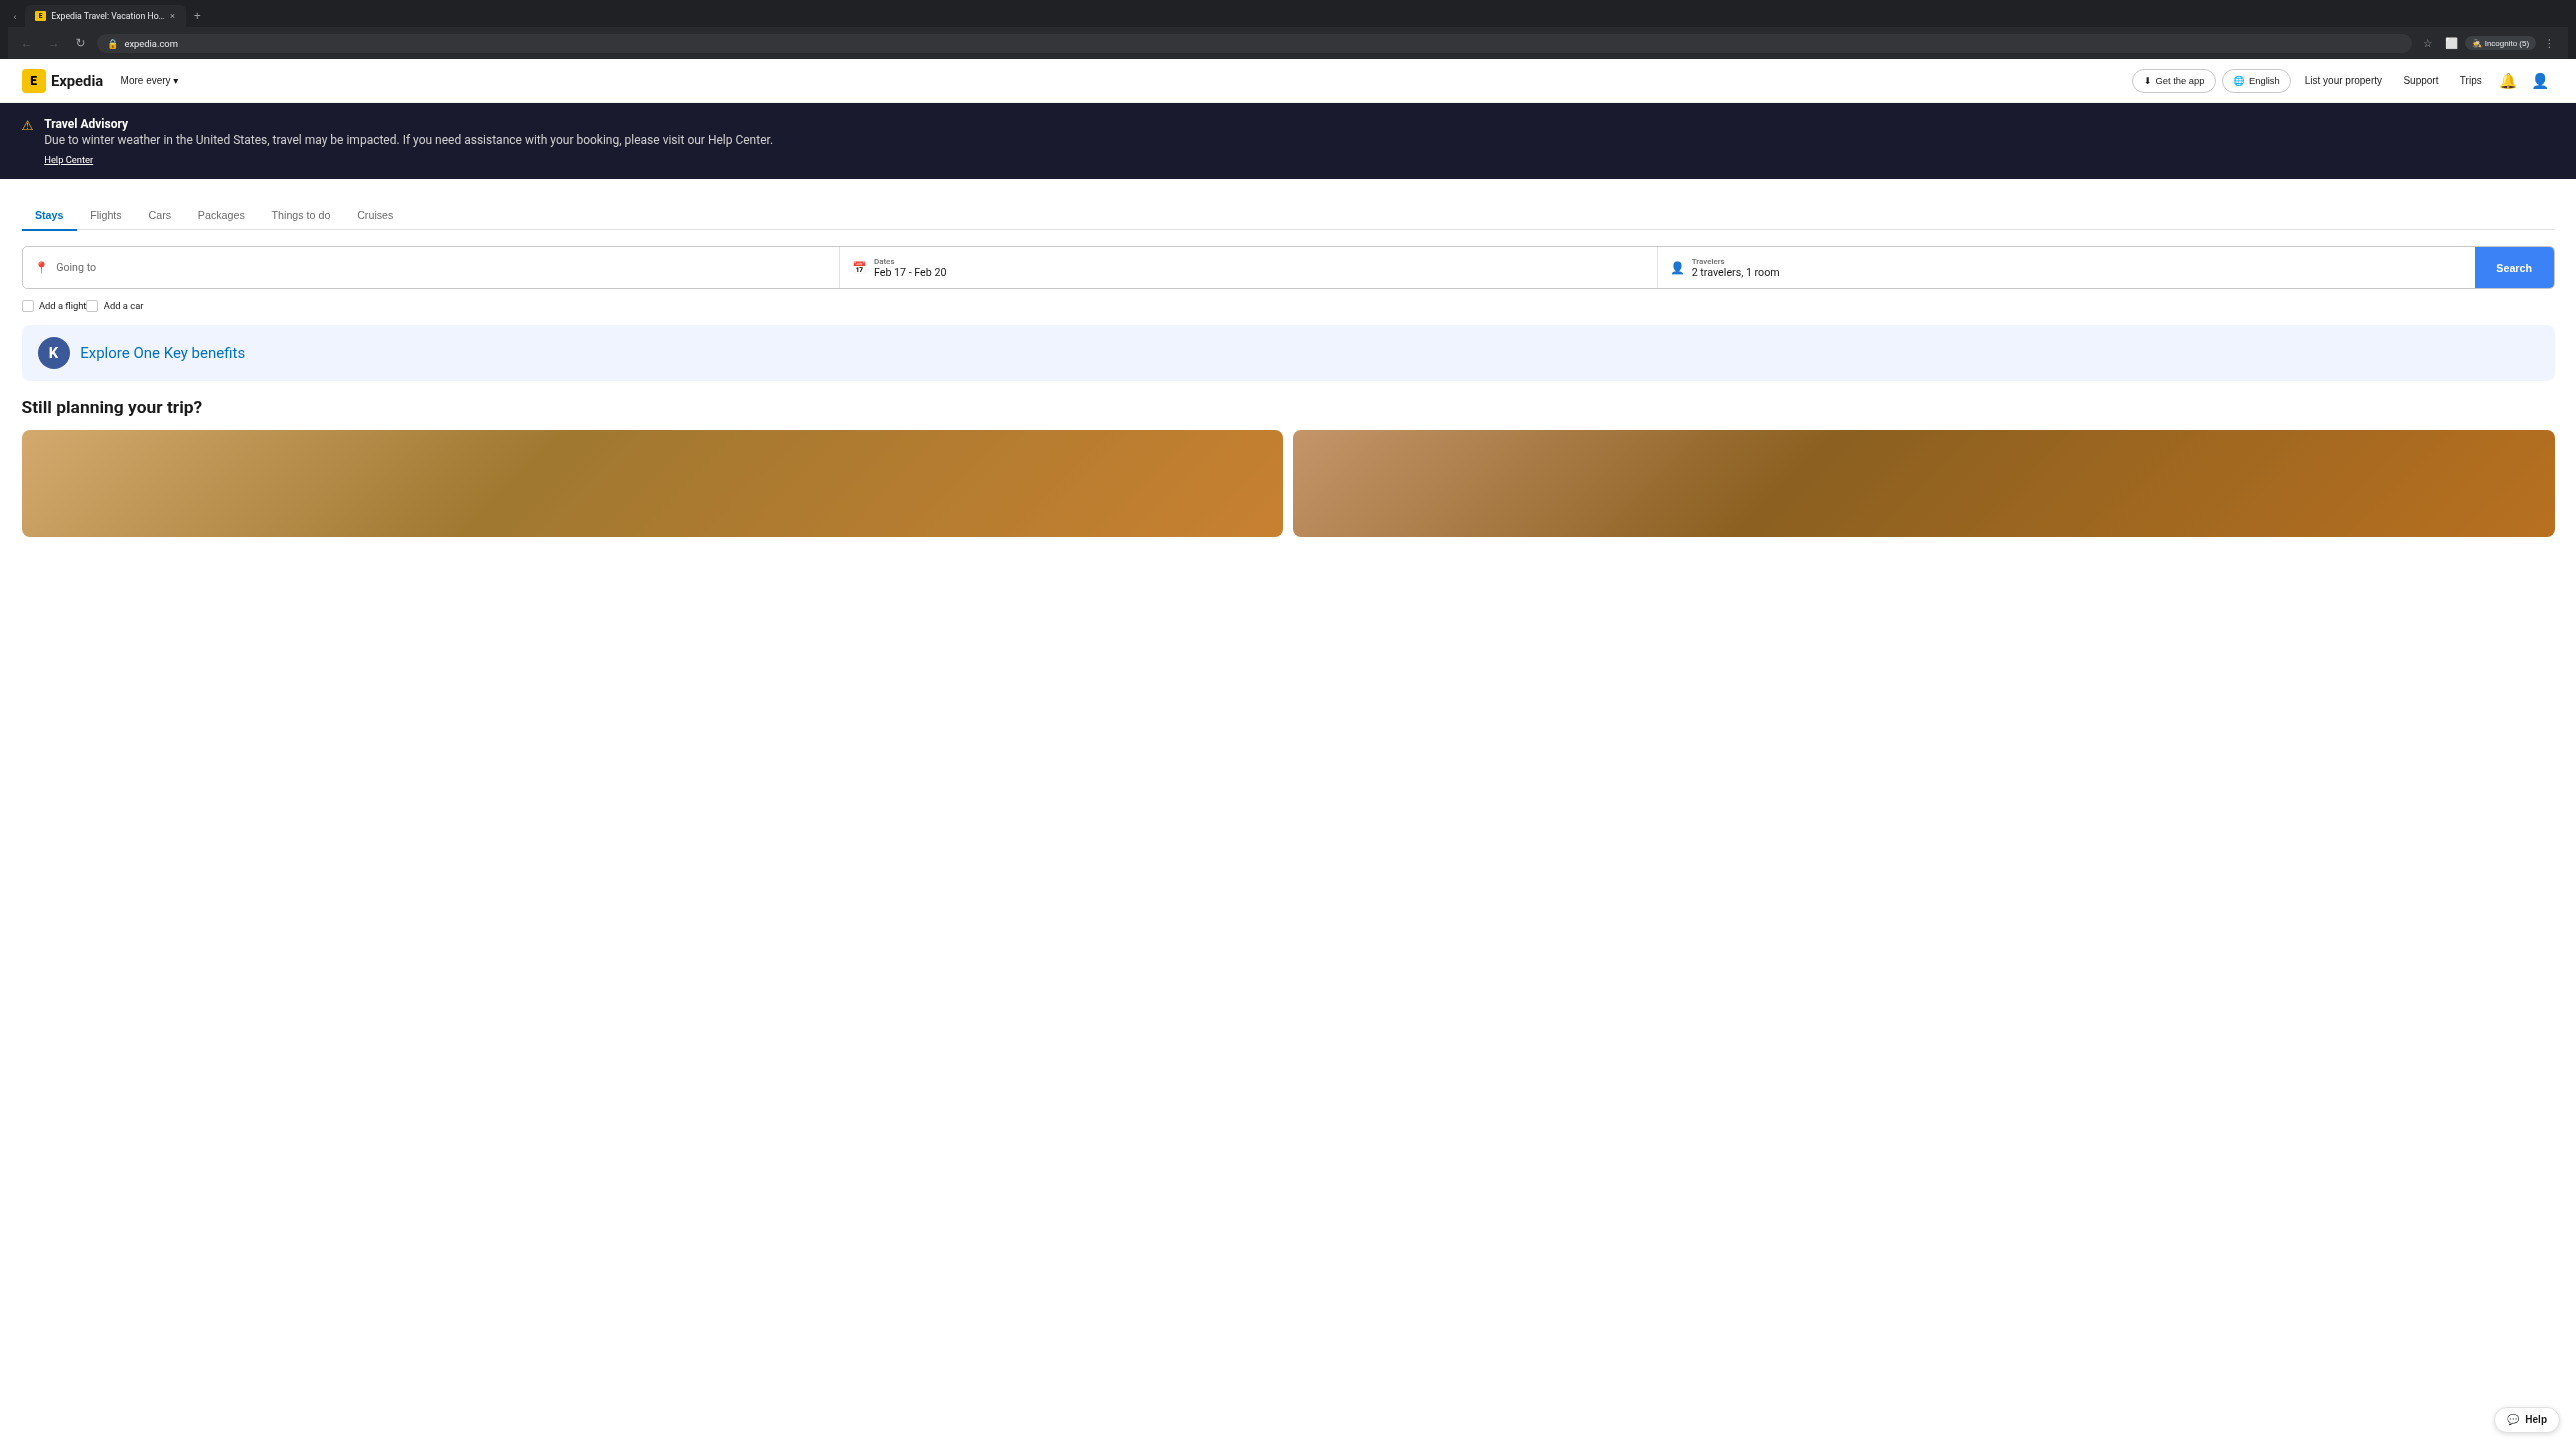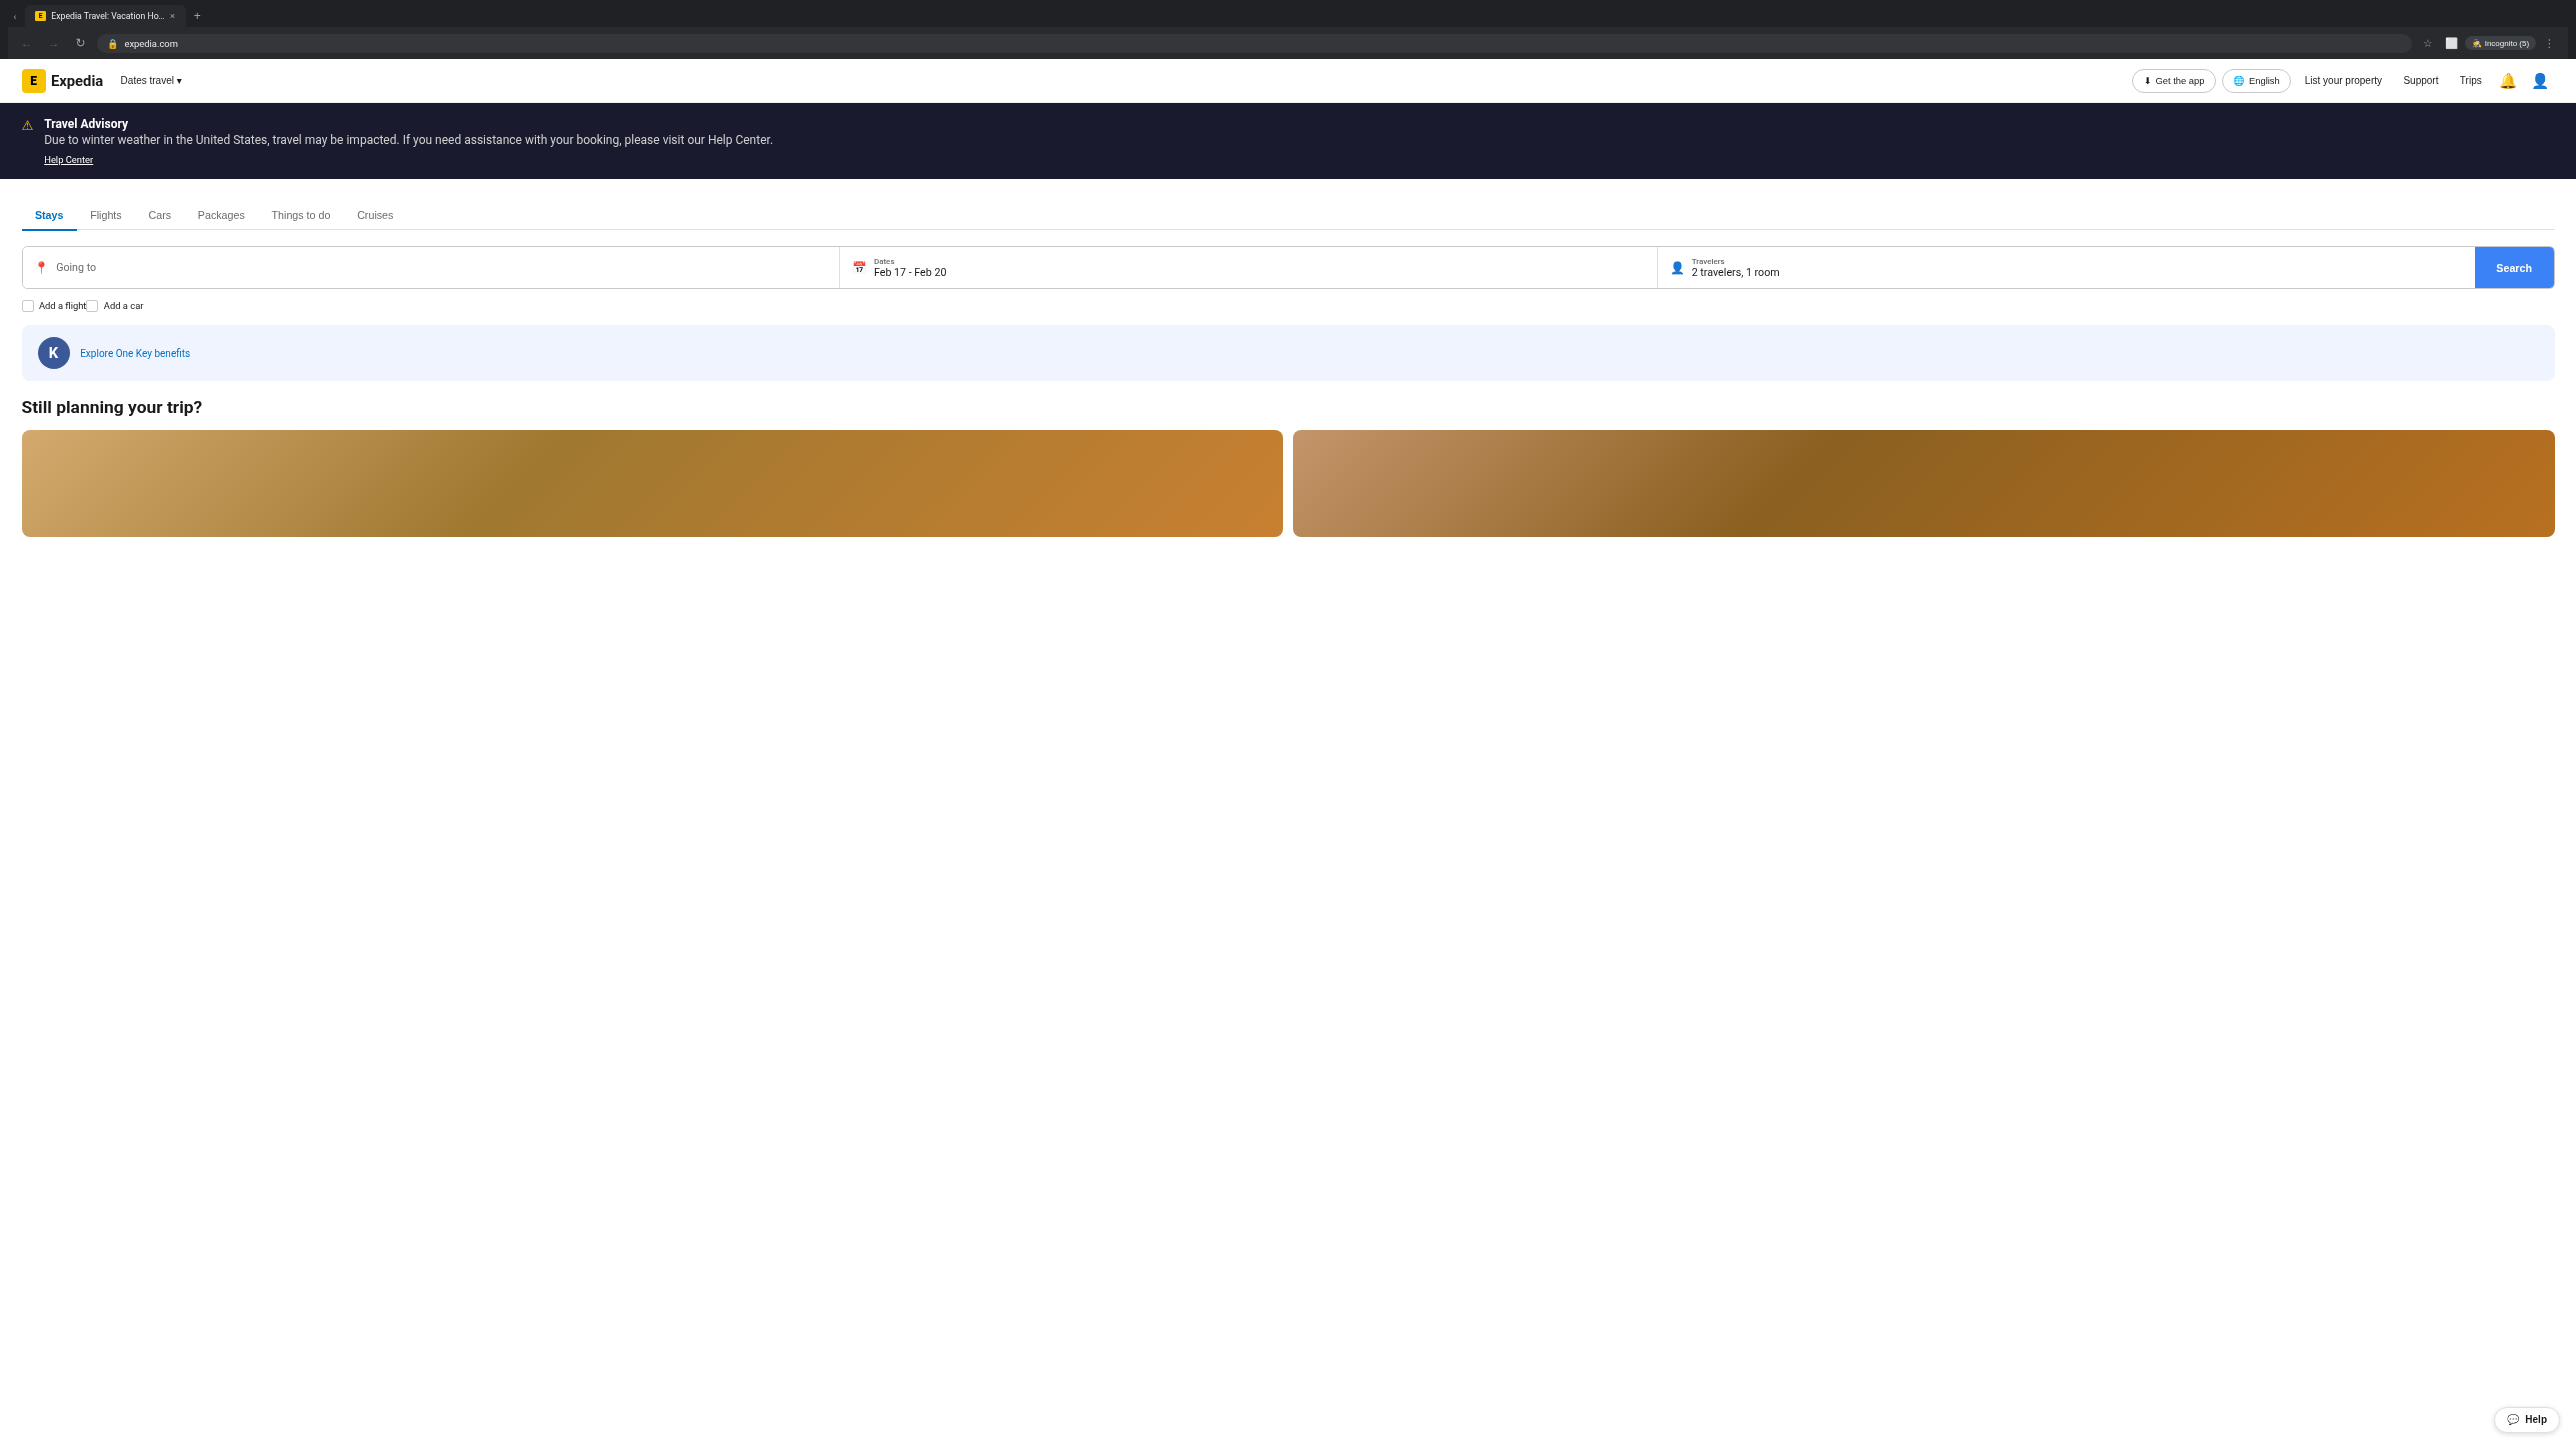--- a/index.html
+++ b/index.html
@@ -412,21 +412,21 @@
       color: #fff;
       flex-shrink: 0;
     }
     .onekey-text {
       flex: 1;
       font-size: 10px;
       color: #1a1a1a;
     }
     .onekey-link {
       color: #0071c2;
-      font-size: 10px;
+      font-size: 15px;
       cursor: pointer;
       white-space: nowrap;
       text-decoration: none;
     }
 
     
     .still-planning {
       padding: 0 21.5px 16px;
     }
     .still-planning-title {
@@ -505,21 +505,21 @@
 
   <header class="site-header">
     <div class="logo-area">
       <div class="logo-icon">
         <span>E</span>
       </div>
       <span class="logo-text">Expedia</span>
     </div>
 
     <button class="more-travel-btn">
-      <span>Dates travel</span>
+      <span>More every</span>
       <span>▾</span>
     </button>
 
     <div class="header-right">
       <button class="header-btn">
         <span>⬇</span>
         <span>Get the app</span>
       </button>
       <button class="header-btn">
         <span>🌐</span>

